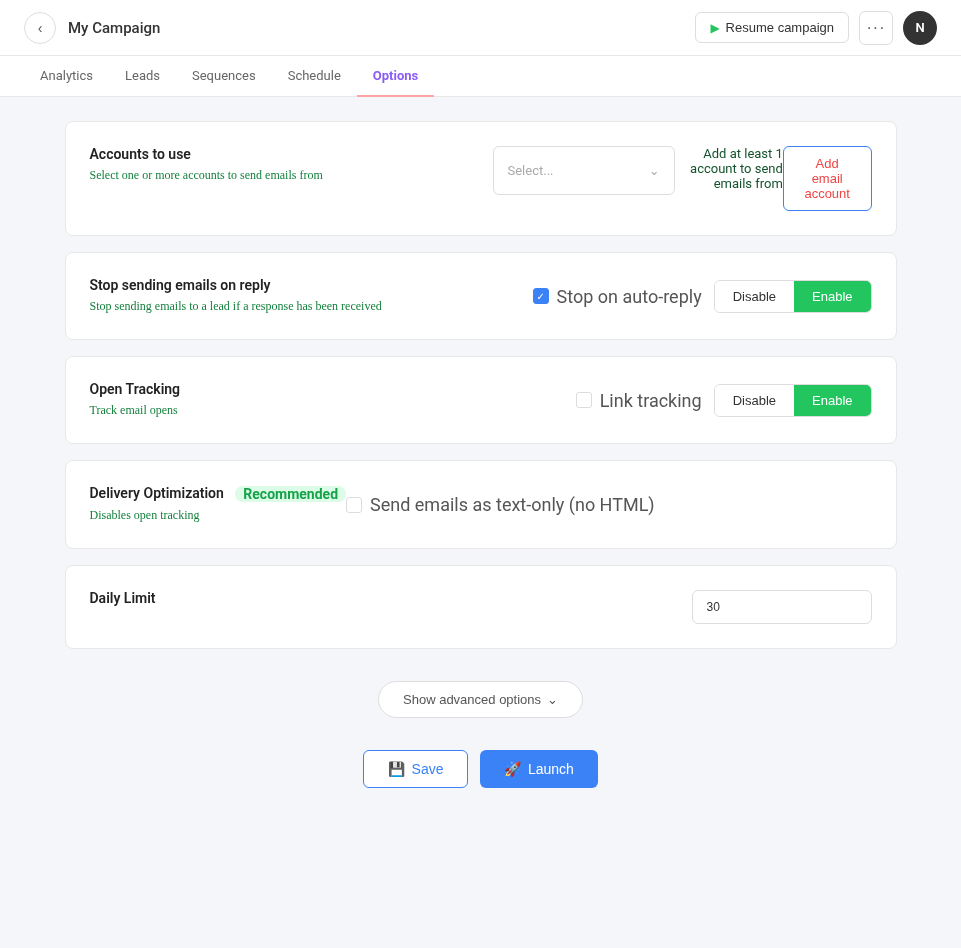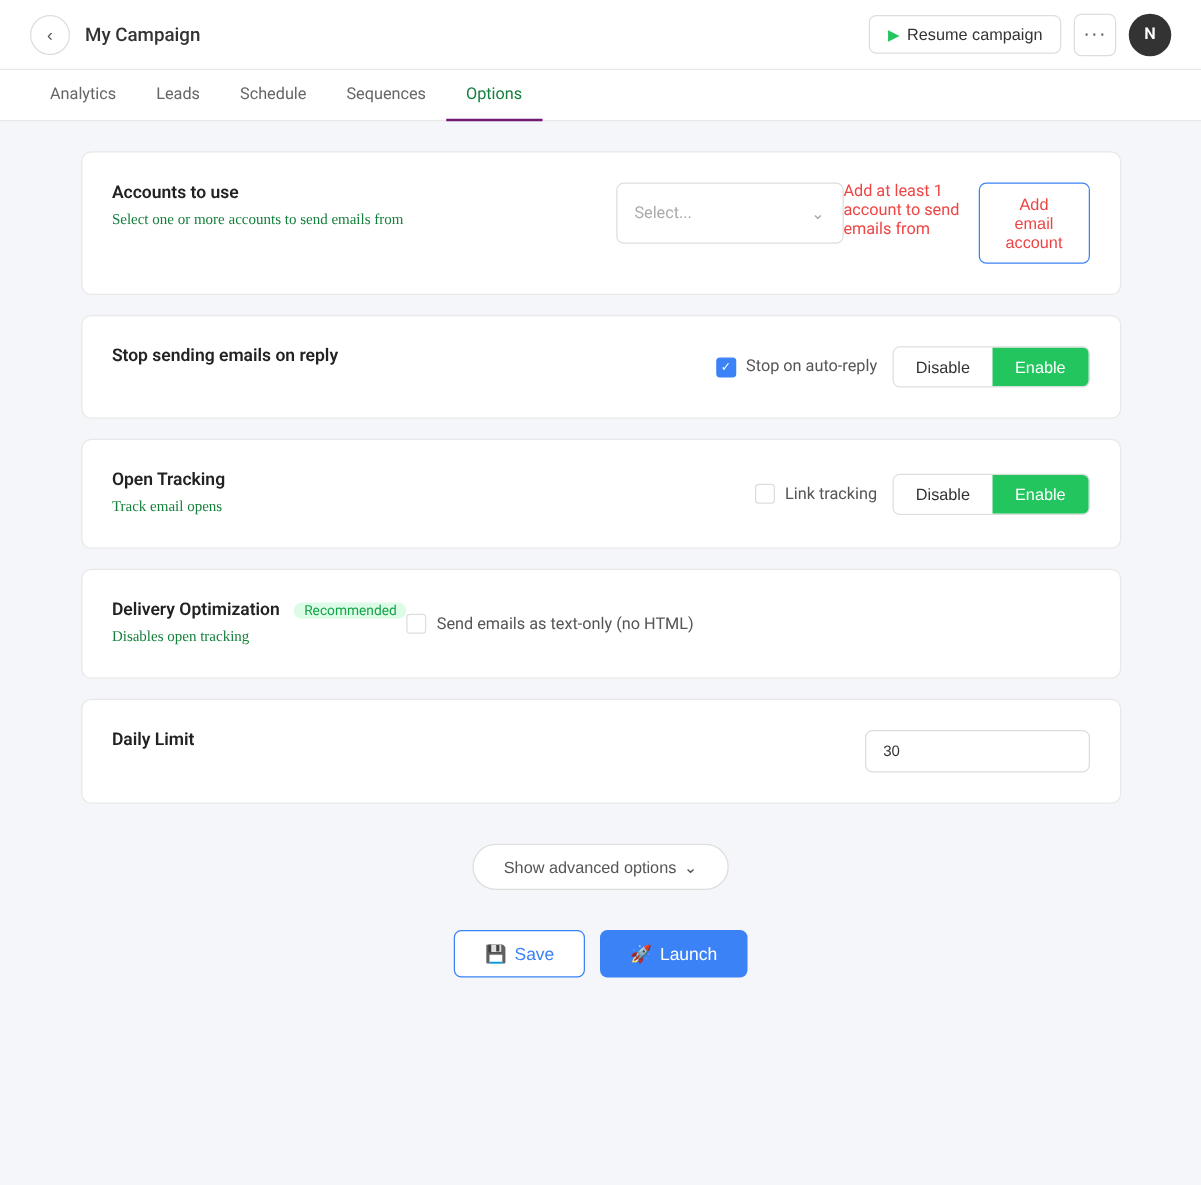--- a/index.html
+++ b/index.html
@@ -88,23 +88,23 @@
     .nav-tab {
       padding: 12px 16px;
       font-size: 13px;
       color: #666;
       cursor: pointer;
       border-bottom: 2px solid transparent;
       margin-bottom: -1px;
       text-decoration: none;
     }
     .nav-tab.active {
-      color: #15803d;
-      border-bottom: 2px solid #701a75;
-      font-weight: 400;
+      color: #8b5cf6;
+      border-bottom: 2px solid #fca5a5;
+      font-weight: 700;
     }
     .main-content {
       padding: 24px;
       max-width: 880px;
       margin: 0 auto;
     }
     .card {
       background: #fff;
       border-radius: 8px;
       border: 1px solid #e8e8e8;
@@ -141,22 +141,22 @@
       justify-content: space-between;
       cursor: pointer;
       background: #fff;
       margin-bottom: 16px;
     }
     .select-box .chevron {
       color: #aaa;
     }
     .account-prompt {
       font-size: 13px;
-      color: #ef4444;
-      text-align: left;
+      color: #14532d;
+      text-align: right;
       margin-bottom: 12px;
     }
     .add-email-btn {
       display: block;
       margin: 0 auto;
       border: 1.5px solid #3b82f6;
       background: #fff;
       color: #ef4444;
       padding: 9px 20px;
       border-radius: 6px;
@@ -197,21 +197,21 @@
     }
     .checkbox-input.checked::after {
       content: '✓';
       color: #fff;
       font-size: 10px;
       position: absolute;
       top: 50%; left: 50%;
       transform: translate(-50%, -50%);
     }
     .checkbox-label {
-      font-size: 13px;
+      font-size: 18px;
       color: #555;
     }
     .btn-toggle-group {
       display: flex;
       border: 1px solid #ddd;
       border-radius: 6px;
       overflow: hidden;
     }
     .btn-toggle {
       padding: 8px 18px;
@@ -223,22 +223,22 @@
       color: #333;
     }
     .btn-toggle.active {
       background: #22c55e;
       color: #fff;
     }
     .recommended-badge {
       display: inline-block;
       background: #dcfce7;
       color: #16a34a;
-      font-size: 11px;
-      font-weight: 400;
+      font-size: 14px;
+      font-weight: 700;
       padding: 0 8px;
       border-radius: 20px;
       margin-left: 8px;
       vertical-align: middle;
     }
     .daily-limit-input {
       width: 180px;
       border: 1px solid #ddd;
       border-radius: 6px;
       padding: 9px 14px;
@@ -316,22 +316,22 @@
     </button>
     <div class="avatar">
       <span>N</span>
     </div>
   </div>
 </div>
 
 <div class="nav-tabs">
   <a class="nav-tab">Analytics</a>
   <a class="nav-tab">Leads</a>
+  <a class="nav-tab">Sequences</a>
   <a class="nav-tab">Schedule</a>
-  <a class="nav-tab">Sequences</a>
   <a class="nav-tab active">Options</a>
 </div>
 
 <div class="main-content">
 
   <div class="card">
     <div class="card-grid">
       <div>
         <div class="card-label">Accounts to use</div>
         <div class="card-desc">Select one or more accounts to send emails from</div>
@@ -344,20 +344,21 @@
         <div class="account-prompt">Add at least 1 account to send emails from</div>
         <button class="add-email-btn">Add email account</button>
       </div>
     </div>
   </div>
 
   <div class="card">
     <div class="card-left-right">
       <div>
         <div class="card-label">Stop sending emails on reply</div>
+        <div class="card-desc">Stop sending emails to a lead if a response has been received</div>
       </div>
       <div class="toggle-row">
         <div class="checkbox-row">
           <input type="checkbox" class="checkbox-input checked" style="">
           <span class="checkbox-label">Stop on auto-reply</span>
         </div>
         <div class="btn-toggle-group">
           <button class="btn-toggle">Disable</button>
           <button class="btn-toggle active">Enable</button>
         </div>

